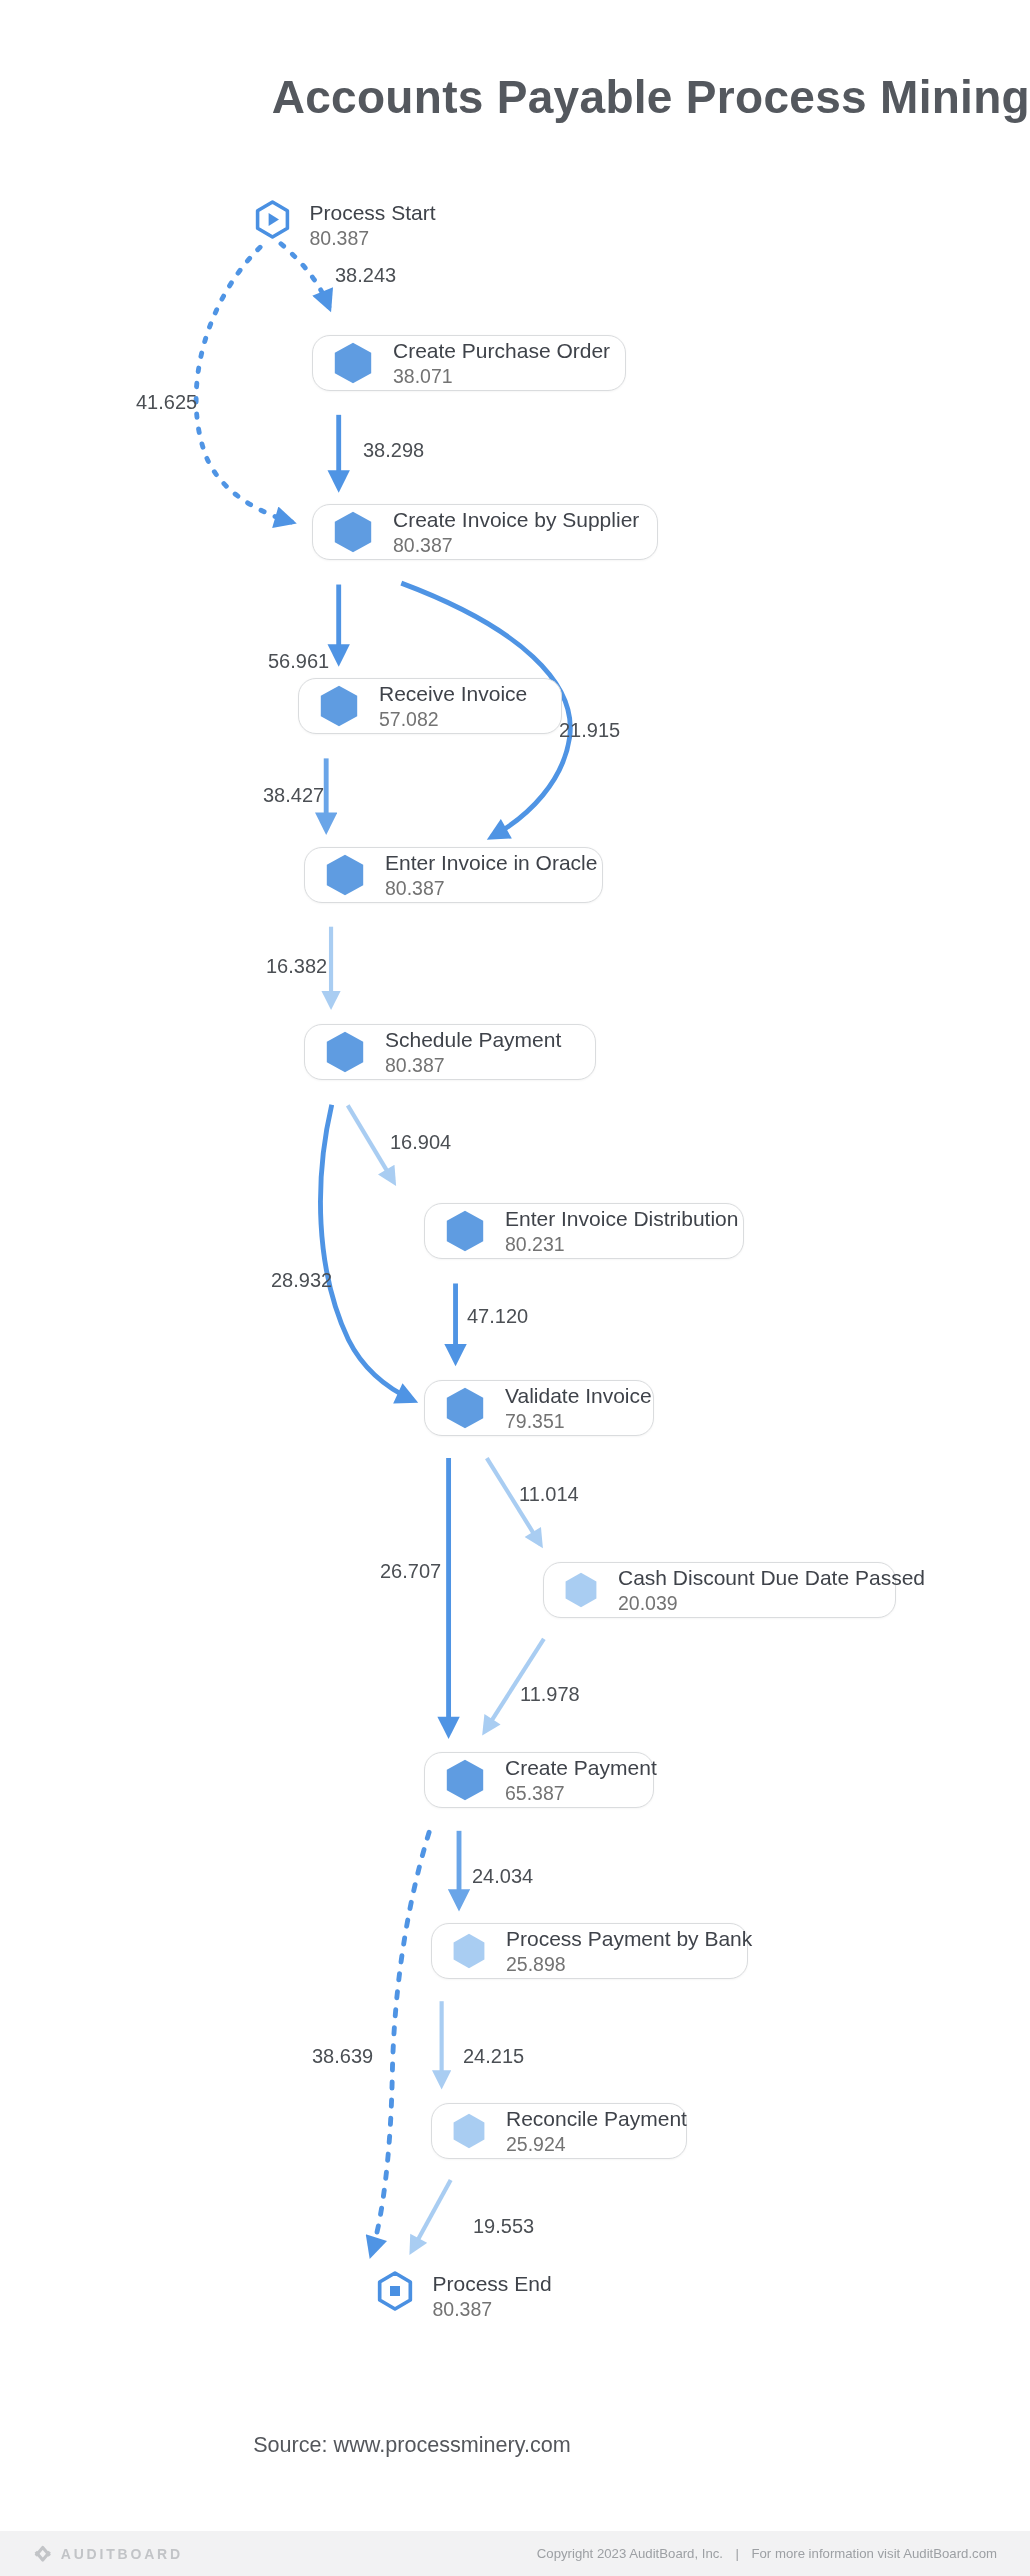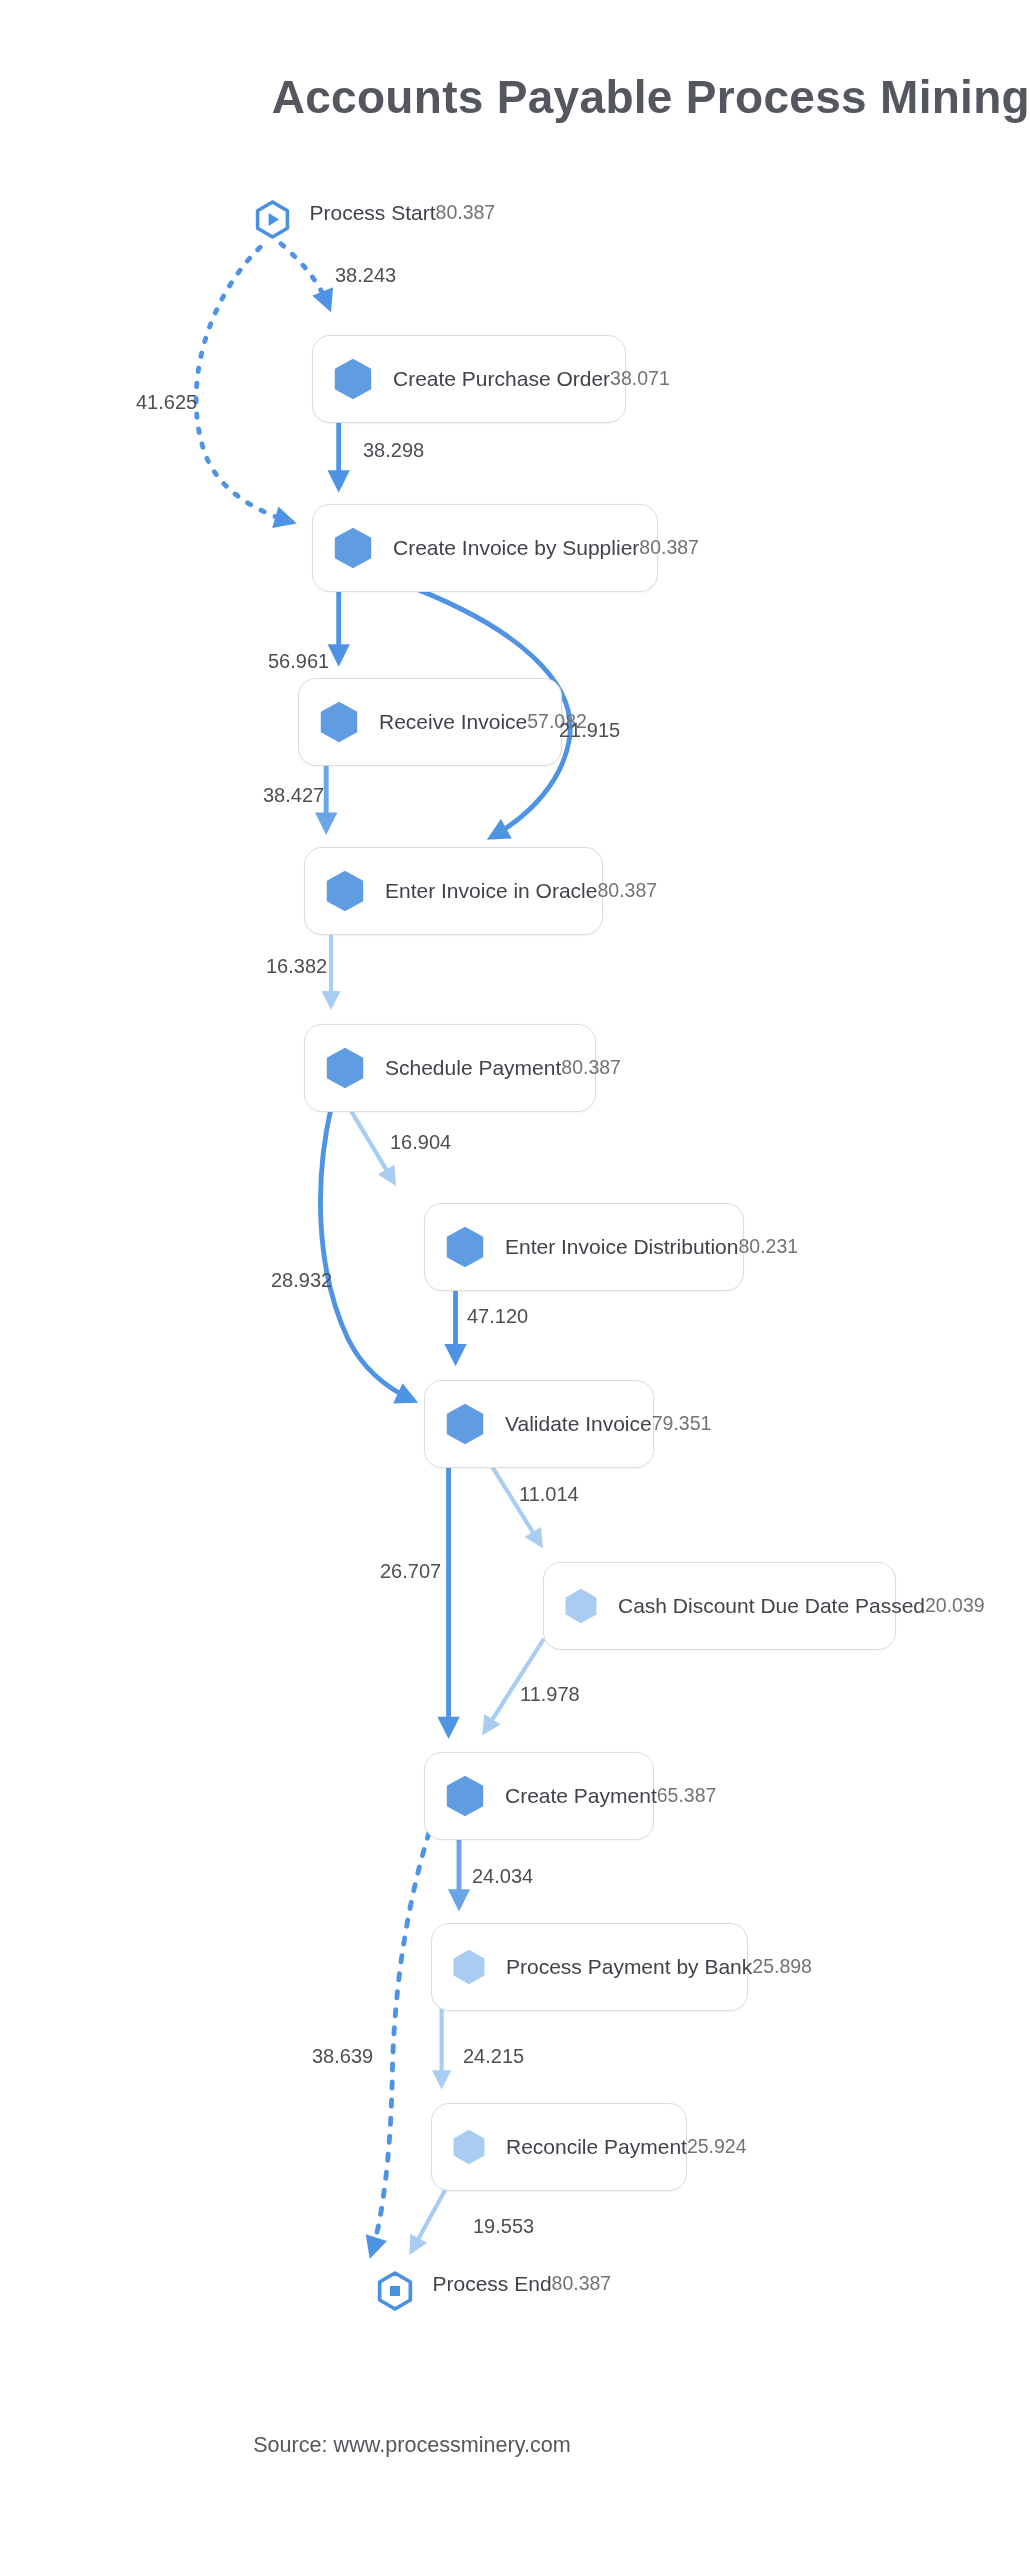--- a/index.html
+++ b/index.html
@@ -2,28 +2,28 @@
 <html style="font-size:11px"><head>
 <meta charset="utf-8">
 <style>
   html,body{margin:0;padding:0;background:#ffffff;}
   body{width:1030px;height:2576px;position:relative;overflow:hidden;
        font-family:"Liberation Sans","DejaVu Sans",sans-serif;}
   #canvas{position:absolute;inset:0;width:1030px;height:2576px;}
   #edges{position:absolute;left:0;top:0;z-index:1;}
   .page-title{position:absolute;left:0;top:70px;width:1030px;text-align:right;
       font-size:46px;font-weight:600;letter-spacing:0.3px;color:#54585e;z-index:2;}
-  .node{position:absolute;z-index:2;height:88px;background:#fff;
+  .node{position:absolute;z-index:2;height:56px;background:#fff;
       border:1.7px solid #dadcde;border-radius:18px;box-sizing:border-box;
       display:flex;align-items:center;padding-left:21px;
-      box-shadow:0 0.7px 2.1px rgba(0,0,0,0.04);text-align:right;}
+      box-shadow:0 0.7px 2.1px rgba(0,0,0,0.04);}
   .node-icon{width:38px;height:42px;flex:0 0 38px;margin-right:21px;}
   .hex-strong{fill:#5f9ce1;}
   .hex-light{fill:#a9cdf2;}
-  .node-text{display:flex;flex-direction:row;justify-content:center;}
+  .node-text{display:flex;flex-direction:column;justify-content:center;}
   .node-label{font-size:21px;color:#3f434a;line-height:26px;white-space:nowrap;}
   .node-value{font-size:19.5px;color:#737373;line-height:24px;}
   .terminal{position:absolute;z-index:2;display:flex;}
   .terminal .t-icon{flex:0 0 auto;}
   .terminal .node-text{margin-left:19.5px;}
   .edge-label{position:absolute;z-index:3;font-size:20px;color:#4b4f54;
       white-space:nowrap;line-height:24px;}
   .src-line{position:absolute;left:0;top:2432px;width:824px;text-align:center;
       font-size:21.6px;color:#54575c;z-index:2;}
   .footer{position:absolute;left:0;top:2531px;width:1030px;height:45px;
@@ -218,15 +218,29 @@
   <div class="edge-label" style="left:519px;top:1482px;">11.014</div>
   <div class="edge-label" style="left:380px;top:1559px;">26.707</div>
   <div class="edge-label" style="left:520px;top:1682px;">11.978</div>
   <div class="edge-label" style="left:472px;top:1864px;">24.034</div>
   <div class="edge-label" style="left:312px;top:2044px;">38.639</div>
   <div class="edge-label" style="left:463px;top:2044px;">24.215</div>
   <div class="edge-label" style="left:473px;top:2214px;">19.553</div>
 
   <div class="src-line">Source: www.processminery.com</div>
 
+  <div class="footer">
+    <div class="brand">
+      <svg width="19.5" height="19.5" viewBox="0 0 28 28">
+        <path d="M4 17 L14 5 L24 17" fill="none" stroke="#c2c4c7" stroke-width="4.5" stroke-linejoin="round"></path>
+        <path d="M24 11 L14 23 L4 11" fill="none" stroke="#c2c4c7" stroke-width="4.5" stroke-linejoin="round"></path>
+      </svg>
+      <span class="brand-name">AUDITBOARD</span>
+    </div>
+    <div class="footer-right">
+      <span>Copyright 2023 AuditBoard, Inc.</span>
+      <span>|</span>
+      <span>For more information visit AuditBoard.com</span>
+    </div>
+  </div>
 
 </div>
 
 
 </body></html>

